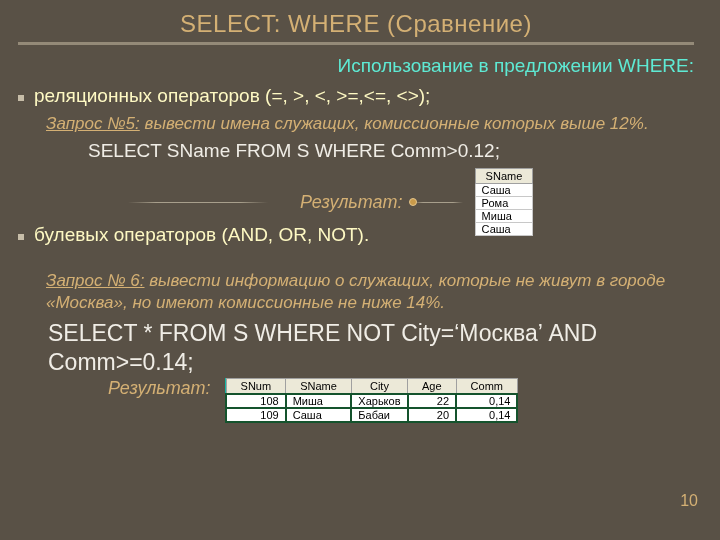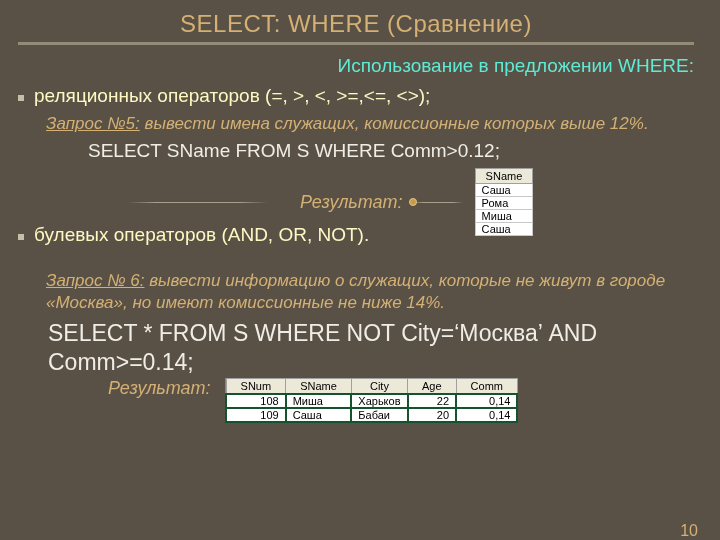--- a/index.html
+++ b/index.html
@@ -146,21 +146,21 @@
   .wide-table td {
     border: 2px solid #14532d;
     padding: 0 6px;
     background: #fff;
     text-align: right;
   }
   .wide-table td.l { text-align: left; }
   .pagenum {
     position: absolute;
     right: 22px;
-    bottom: 0;
+    bottom: 30px;
     color: #d4b074;
     font-size: 16px;
   }
   .row2-wrap {
     margin-top: 2px;
   }
 </style>
 </head>
 <body>
 

